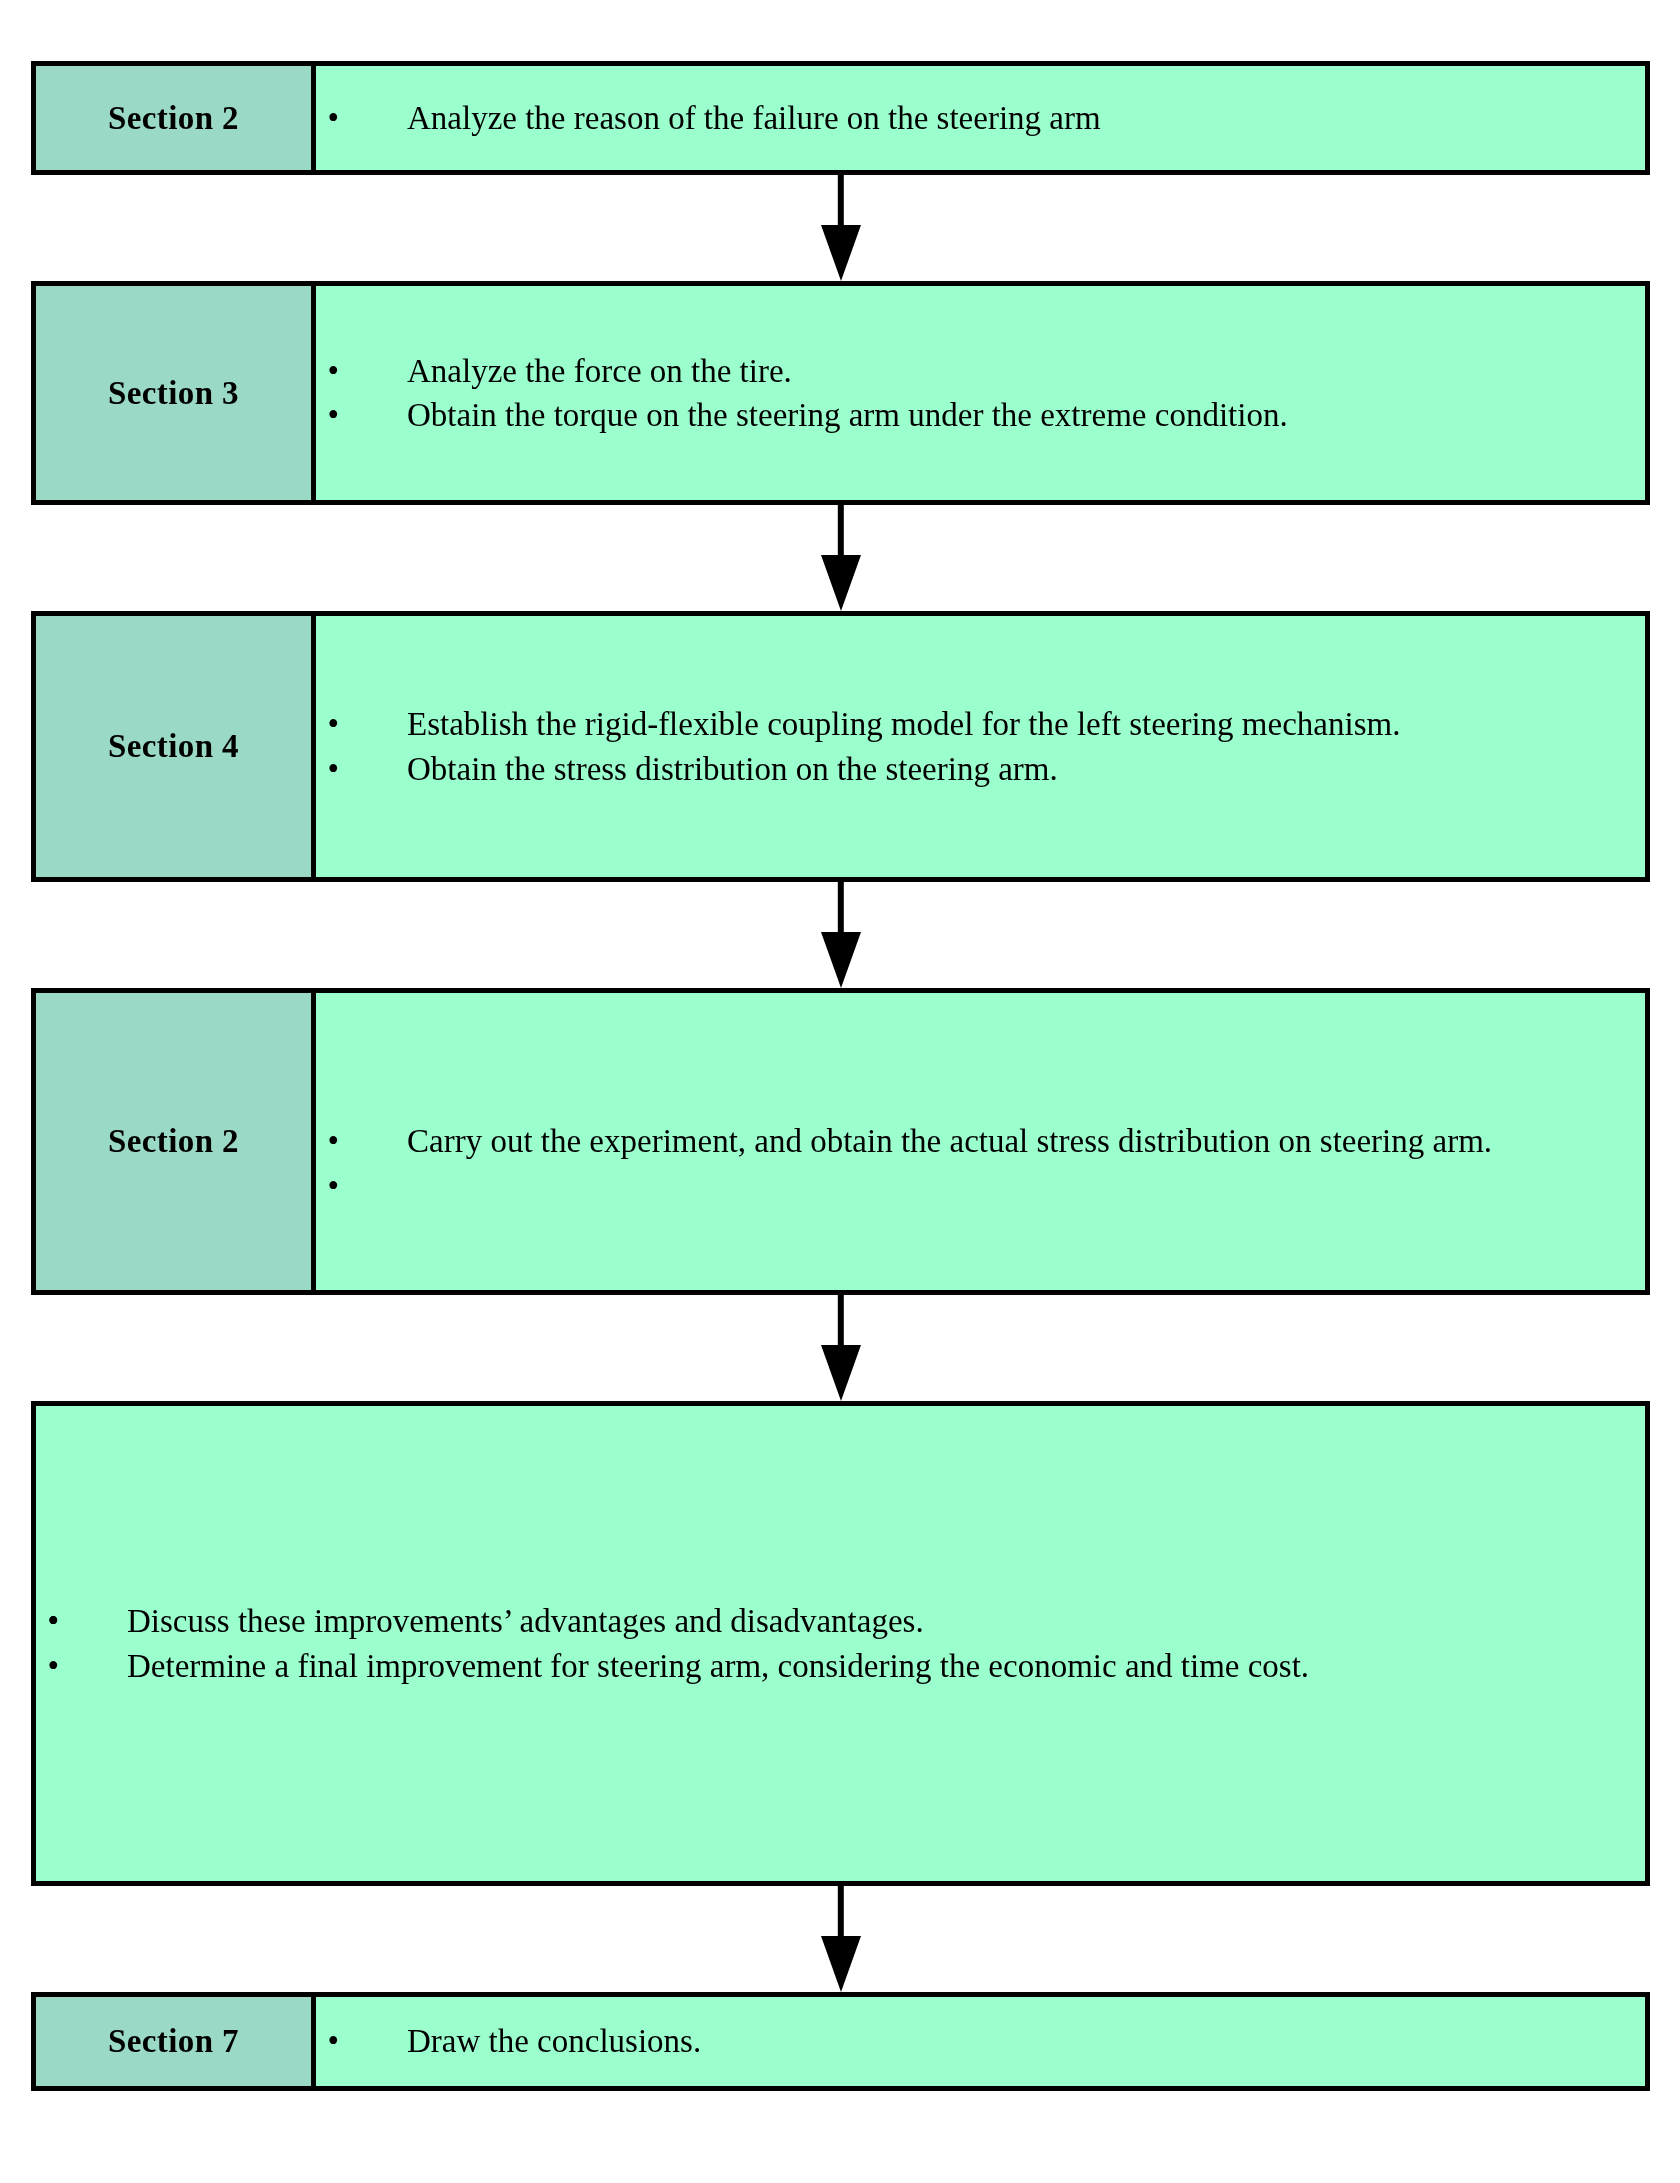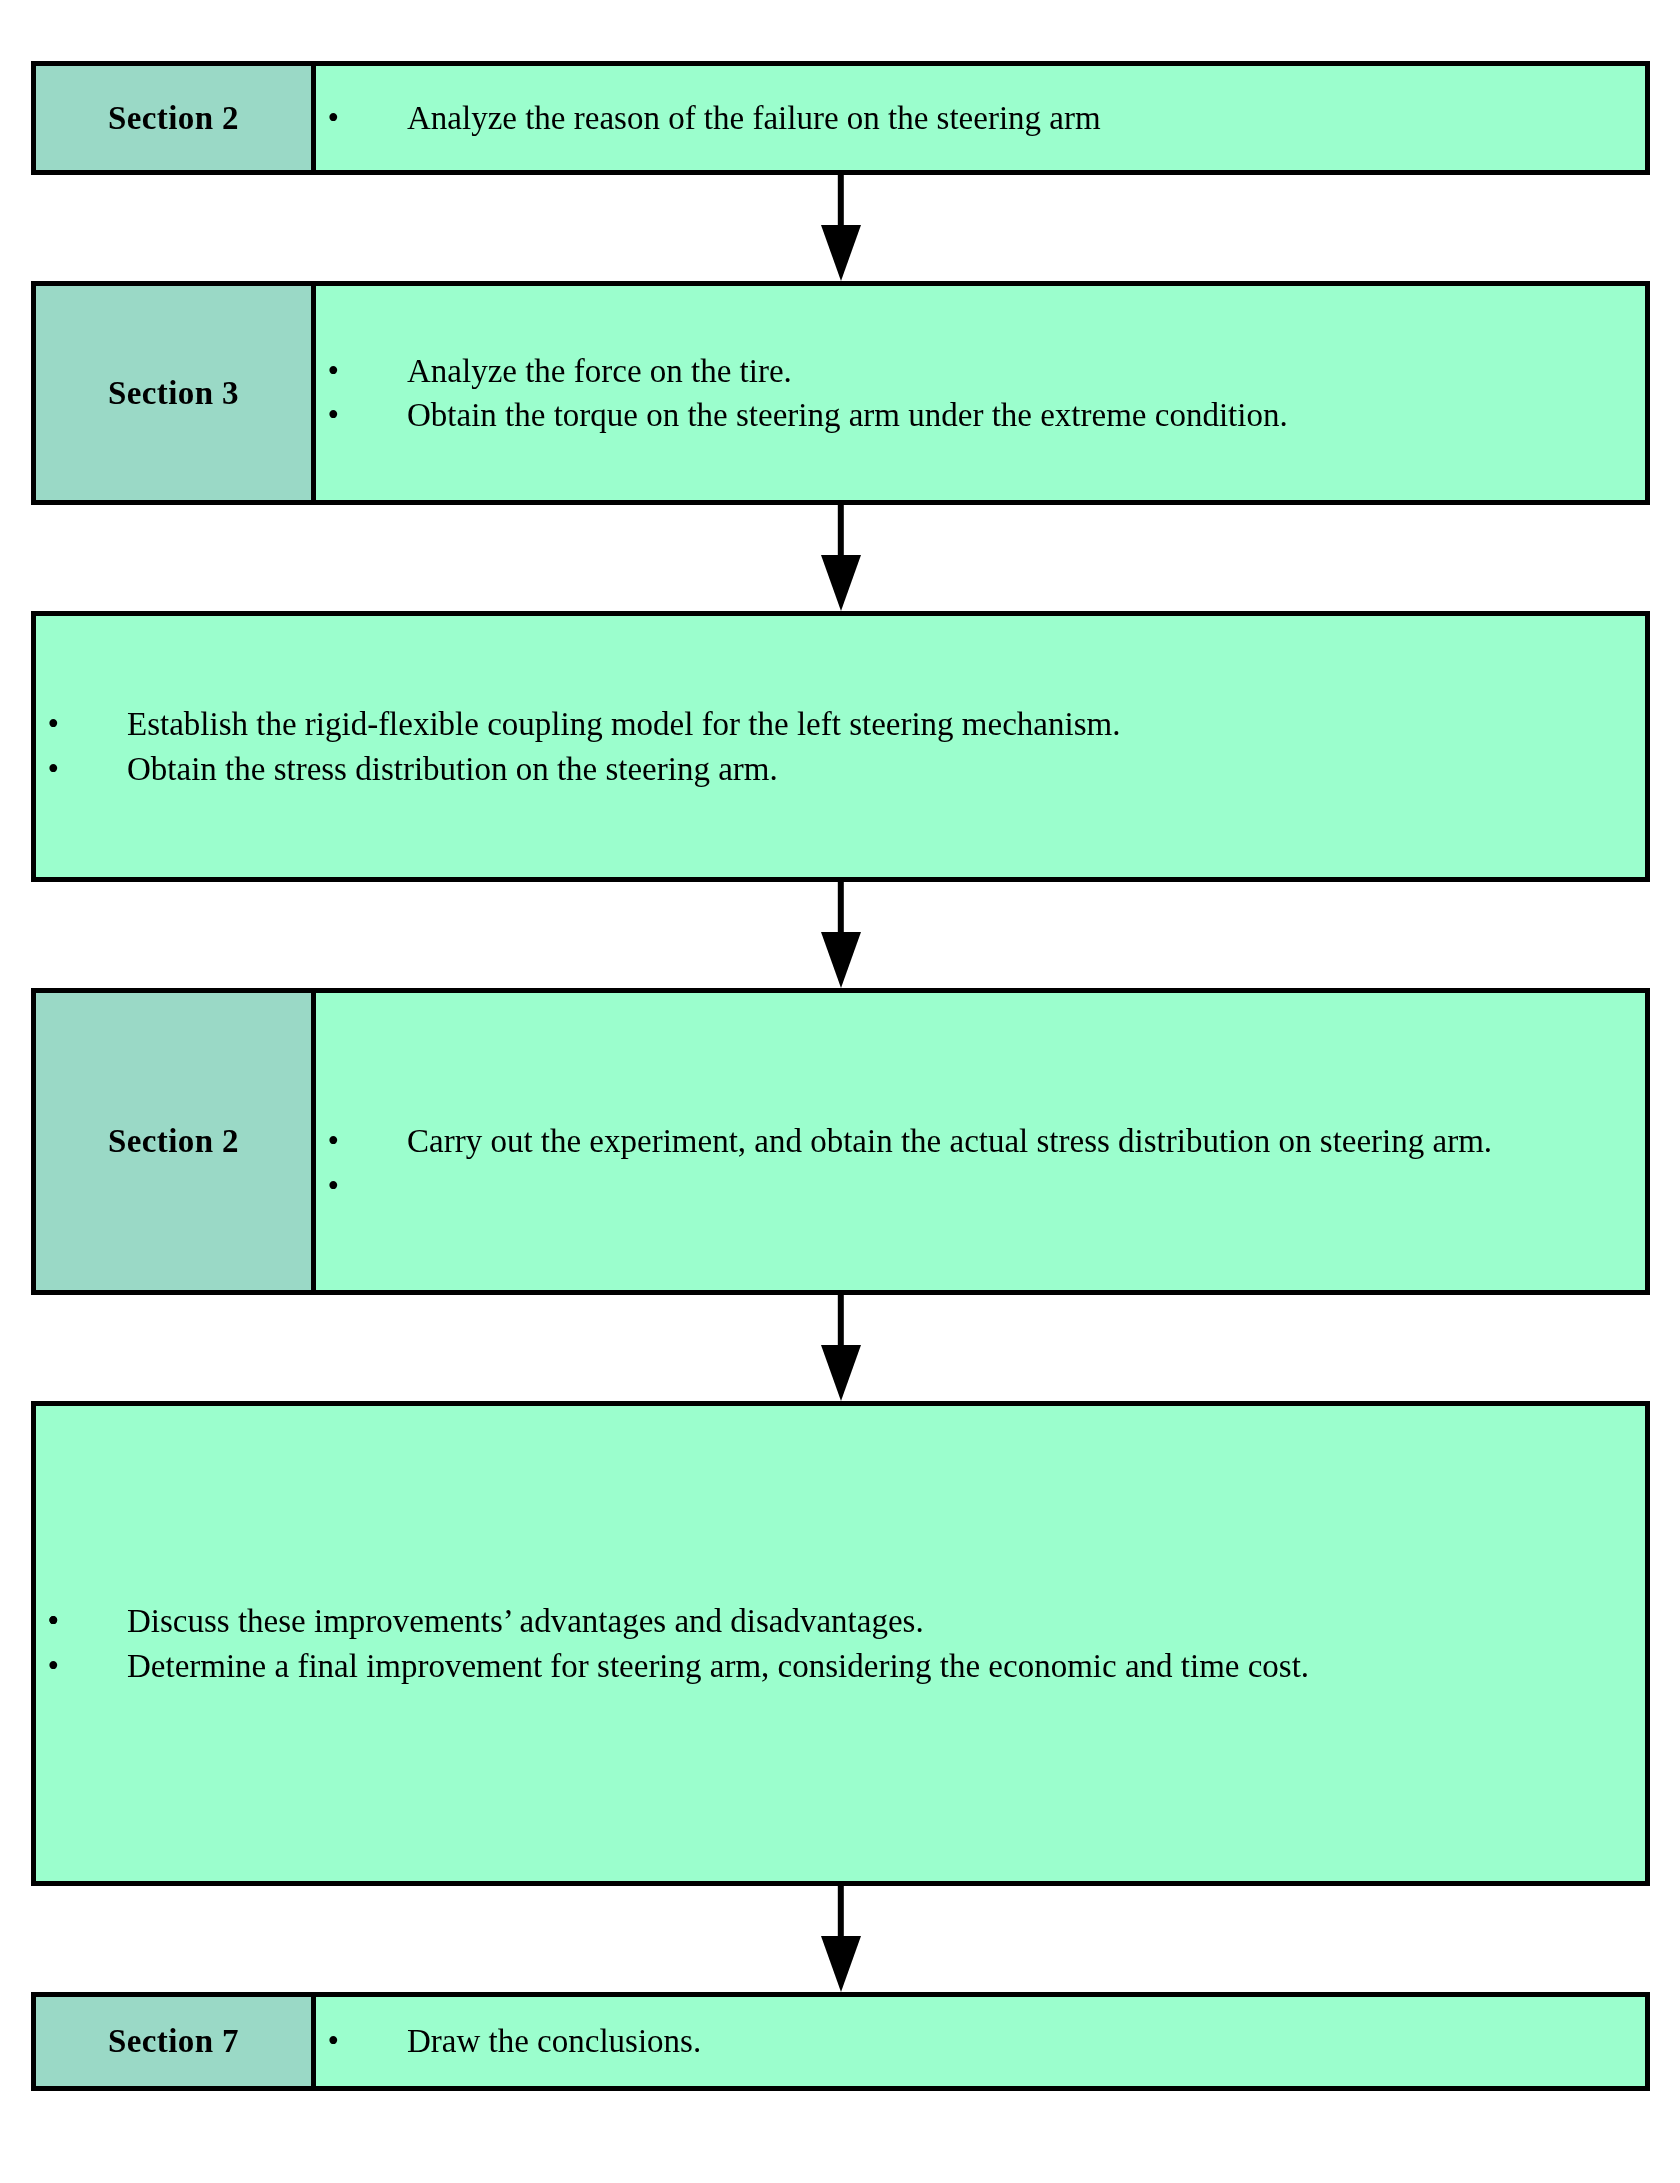--- a/index.html
+++ b/index.html
@@ -151,20 +151,21 @@
         </div>
       </div>
     </div>
     <div class="connector gap-sm">
       <div class="connector-inner">
         <div class="arrow-shaft"></div>
         <div class="arrow-head"></div>
       </div>
     </div>
     <div class="node">
+      <div class="node-label">Section 4</div>
       <div class="node-body" style="min-height: 261px;">
         <div class="bullets">
           <div class="bullet-item"><span class="bullet-dot">•</span><span>Establish the rigid-flexible coupling model for the left steering mechanism.</span></div>
           <div class="bullet-item"><span class="bullet-dot">•</span><span>Obtain the stress distribution on the steering arm.</span></div>
         </div>
       </div>
     </div>
     <div class="connector gap-sm">
       <div class="connector-inner">
         <div class="arrow-shaft"></div>

